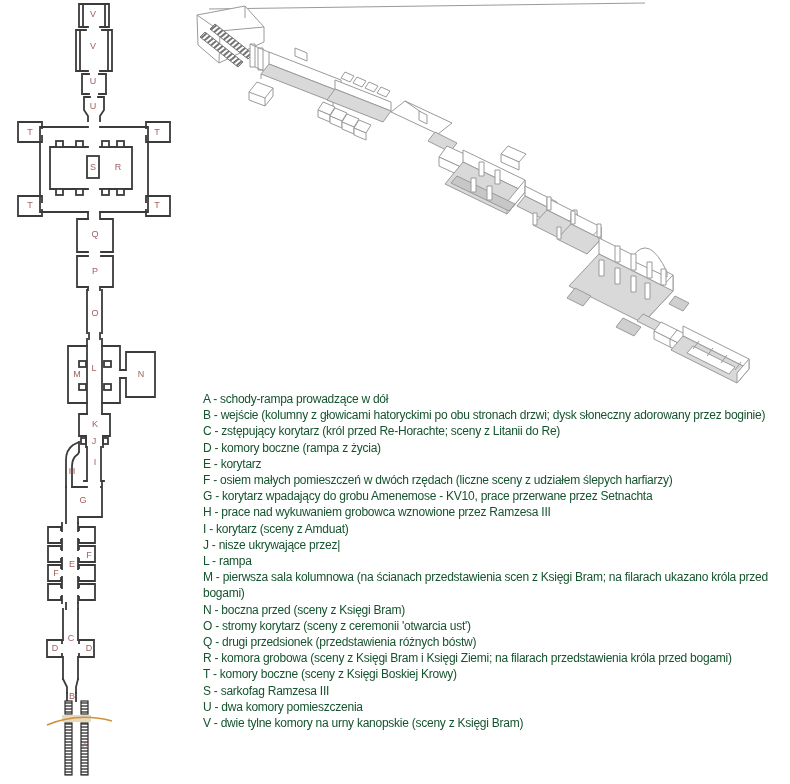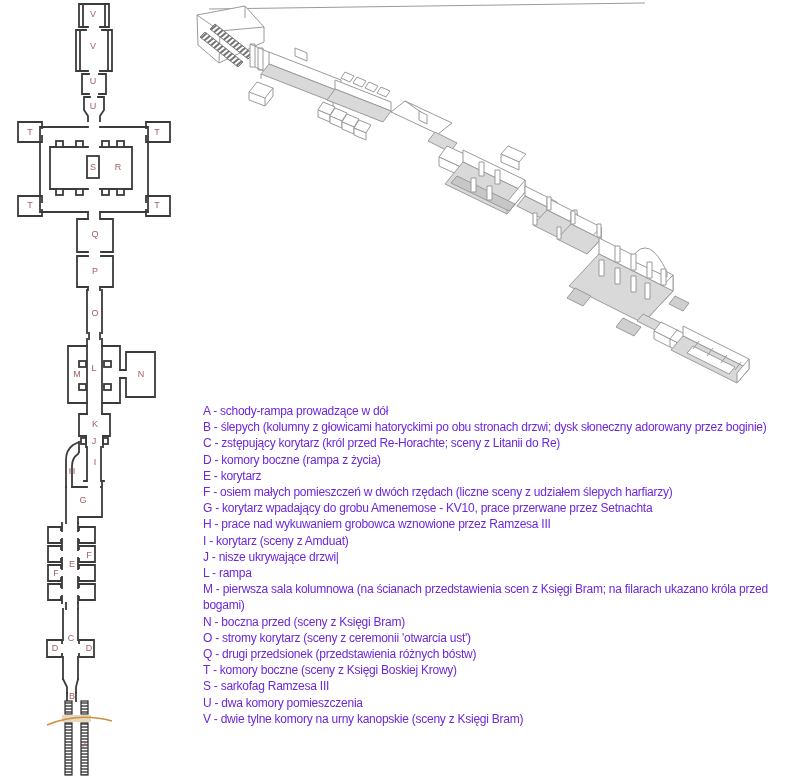--- a/index.html
+++ b/index.html
@@ -15,21 +15,21 @@
   .arc{fill:none;stroke:#cf9040;stroke-width:1.6;}
   .band{fill:#e9d9bd;stroke:none;}
   
   .w{fill:#ffffff;stroke:#9a9a9a;stroke-width:1;stroke-linejoin:round;}
   .f{fill:#d9d9d9;stroke:#9a9a9a;stroke-width:1;stroke-linejoin:round;}
   .g{fill:#cfcfcf;stroke:#9a9a9a;stroke-width:1;}
   .l{fill:none;stroke:#9a9a9a;stroke-width:1;}
   .ramp{fill:#c7c7c7;stroke:#9a9a9a;stroke-width:1;}
   
   #legend{position:absolute;left:203px;top:391px;width:578px;
-          font-size:12px;line-height:16.2px;letter-spacing:-0.25px;color:#6d28d9;margin-top:12px;}
+          font-size:12px;line-height:16.2px;letter-spacing:-0.25px;color:#14532d;}
   .legend-row{white-space:normal;}
 </style>
 </head>
 <body>
 
 <div class="wrap">
 
   <svg id="plan-svg" width="195" height="784" viewBox="0 0 195 784">
     <defs>
       <pattern id="rampHatch" width="7" height="3" patternUnits="userSpaceOnUse">
@@ -308,33 +308,34 @@
       <path class="w" d="M488,326 L554,359 L554,369 L488,336 Z"></path>
       <path class="f" d="M488,336 L554,369 L542,383 L476,350 Z"></path>
       <path class="w" d="M498,346 L540,367 L534,374 L492,353 Z"></path>
       <path class="l" d="M504,341 L498,349 M518,348 L512,356 M532,355 L526,363 M546,362 L540,370"></path>
       <path class="w" d="M554,359 L554,369 L542,383 L542,373 Z"></path>
     </g>
   </svg>
 
   <div id="legend">
     <div class="legend-row">A - schody-rampa prowadzące w dół</div>
-    <div class="legend-row">B - ślepych (kolumny z głowicami hatoryckimi po obu stronach drzwi; dysk słoneczny adorowany przez boginie)</div>
+    <div class="legend-row">B - wejście (kolumny z głowicami hatoryckimi po obu stronach drzwi; dysk słoneczny adorowany przez boginie)</div>
     <div class="legend-row">C - zstępujący korytarz  (król przed Re-Horachte; sceny z Litanii do Re)</div>
     <div class="legend-row">D - komory boczne (rampa z życia)</div>
     <div class="legend-row">E - korytarz</div>
     <div class="legend-row">F - osiem małych pomieszczeń w dwóch rzędach (liczne sceny z udziałem ślepych harfiarzy)</div>
     <div class="legend-row">G - korytarz wpadający do grobu Amenemose - KV10, prace przerwane przez Setnachta</div>
     <div class="legend-row">H - prace nad wykuwaniem grobowca wznowione przez Ramzesa III</div>
     <div class="legend-row">I - korytarz (sceny z Amduat)</div>
-    <div class="legend-row">J - nisze ukrywające drzwi|</div>
+    <div class="legend-row">J - nisze ukrywające przez|</div>
     <div class="legend-row">L - rampa</div>
     <div class="legend-row">M - pierwsza sala kolumnowa (na ścianach przedstawienia scen z Księgi Bram; na filarach ukazano króla przed bogami)</div>
     <div class="legend-row">N - boczna przed (sceny z Księgi Bram)</div>
     <div class="legend-row">O - stromy korytarz (sceny z ceremonii 'otwarcia ust')</div>
     <div class="legend-row">Q - drugi przedsionek (przedstawienia różnych bóstw)</div>
+    <div class="legend-row">R - komora grobowa (sceny z Księgi Bram i Księgi Ziemi; na filarach przedstawienia króla przed bogami)</div>
     <div class="legend-row">T - komory boczne (sceny z Księgi Boskiej Krowy)</div>
     <div class="legend-row">S - sarkofag Ramzesa III</div>
     <div class="legend-row">U - dwa komory pomieszczenia</div>
     <div class="legend-row">V - dwie tylne komory na urny kanopskie (sceny z Księgi Bram)</div>
   </div>
 
 </div>
 
 </body></html>

